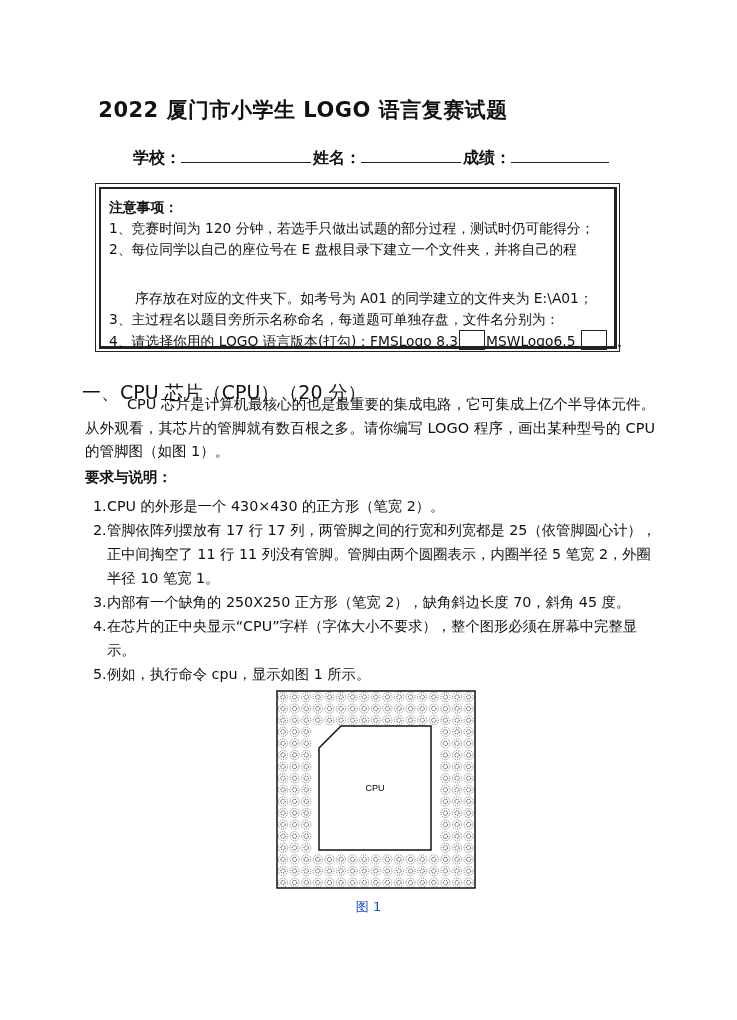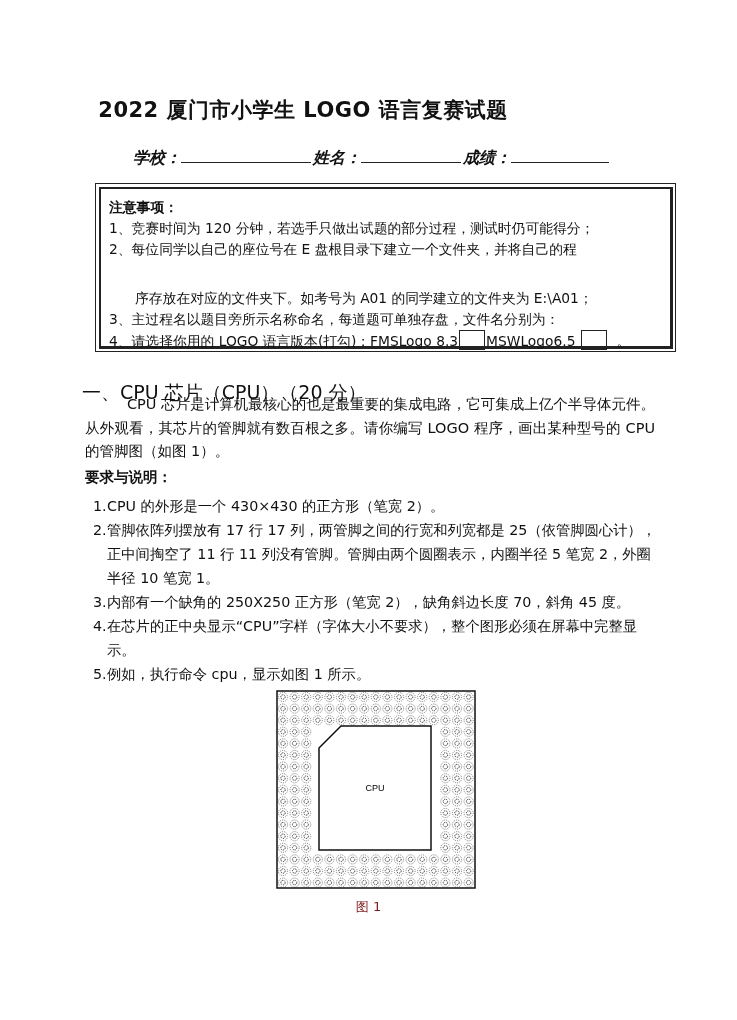--- a/index.html
+++ b/index.html
@@ -1,35 +1,35 @@
 <!DOCTYPE html>
 <html><head>
 <meta charset="utf-8">
 <style>
   html, body { margin: 0; padding: 0; background: #ffffff; }
   body { width: 737px; height: 1020px; position: relative; overflow: hidden;
          font-family: "DejaVu Sans", "Liberation Sans", sans-serif; color: #111; }
   .abs { position: absolute; }
   .title { left: 0; width: 606px; top: 96px; text-align: center; font-size: 21px; font-weight: bold; letter-spacing: 0.5px; }
-  .info-line { left: 133px; top: 148px; font-size: 16px; font-weight: bold; white-space: nowrap; font-style: italic; }
+  .info-line { left: 133px; top: 148px; font-size: 16px; font-weight: bold; white-space: nowrap; }
   .info-line .blank { display: inline-block; border-bottom: 1px solid #222; height: 14px; vertical-align: baseline; margin-right: 2px; }
-  .notice { left: 95px; top: 183px; width: 581px; height: 169px; border: 1px solid #222; box-sizing: border-box; }
+  .notice { left: 95px; top: 183px; width: 525px; height: 169px; border: 1px solid #222; box-sizing: border-box; }
   .notice-inner { position: absolute; left: 3px; top: 3px; right: 2px; bottom: 2px; border: 2px solid #222; border-right-width: 3px; border-bottom-width: 3px; box-sizing: border-box; padding: 8px 0 0 8px; }
   .notice-line { font-size: 13.8px; line-height: 21px; white-space: nowrap; }
   .notice-head { font-weight: bold; }
   .indent { padding-left: 26px; margin-top: 28px; }
   .checkbox { display: inline-block; width: 24px; height: 18px; border: 1px solid #222; vertical-align: -4px; margin: 0 1px; }
   .sec-title { left: 82px; top: 380px; font-size: 19px; white-space: nowrap; }
   .para { left: 85px; top: 393px; width: 570px; font-size: 14.5px; line-height: 23.5px; text-indent: 42px; text-align: justify; }
   .req-head { left: 85px; top: 468px; font-size: 14.5px; font-weight: bold; }
   .reqs { left: 93px; top: 494px; width: 565px; font-size: 14.3px; line-height: 24px; }
   .req { position: relative; padding-left: 14px; }
   .req .num { position: absolute; left: 0; top: 0; }
   .chip { left: 276px; top: 690px; width: 200px; height: 199px; }
-  .caption { left: 0; width: 737px; top: 898px; text-align: center; font-size: 13px; color: #7f1d1d; }
+  .caption { left: 0; width: 737px; top: 898px; text-align: center; font-size: 13px; color: #1d4ed8; }
 </style>
 </head>
 <body>
 
 <div class="abs title">2022 厦门市小学生 LOGO 语言复赛试题</div>
 
 <div class="abs info-line">
   <span>学校：</span><span class="blank" style="width:130px"></span><span>姓名：</span><span class="blank" style="width:100px"></span><span>成绩：</span><span class="blank" style="width:98px"></span>
 </div>
 

